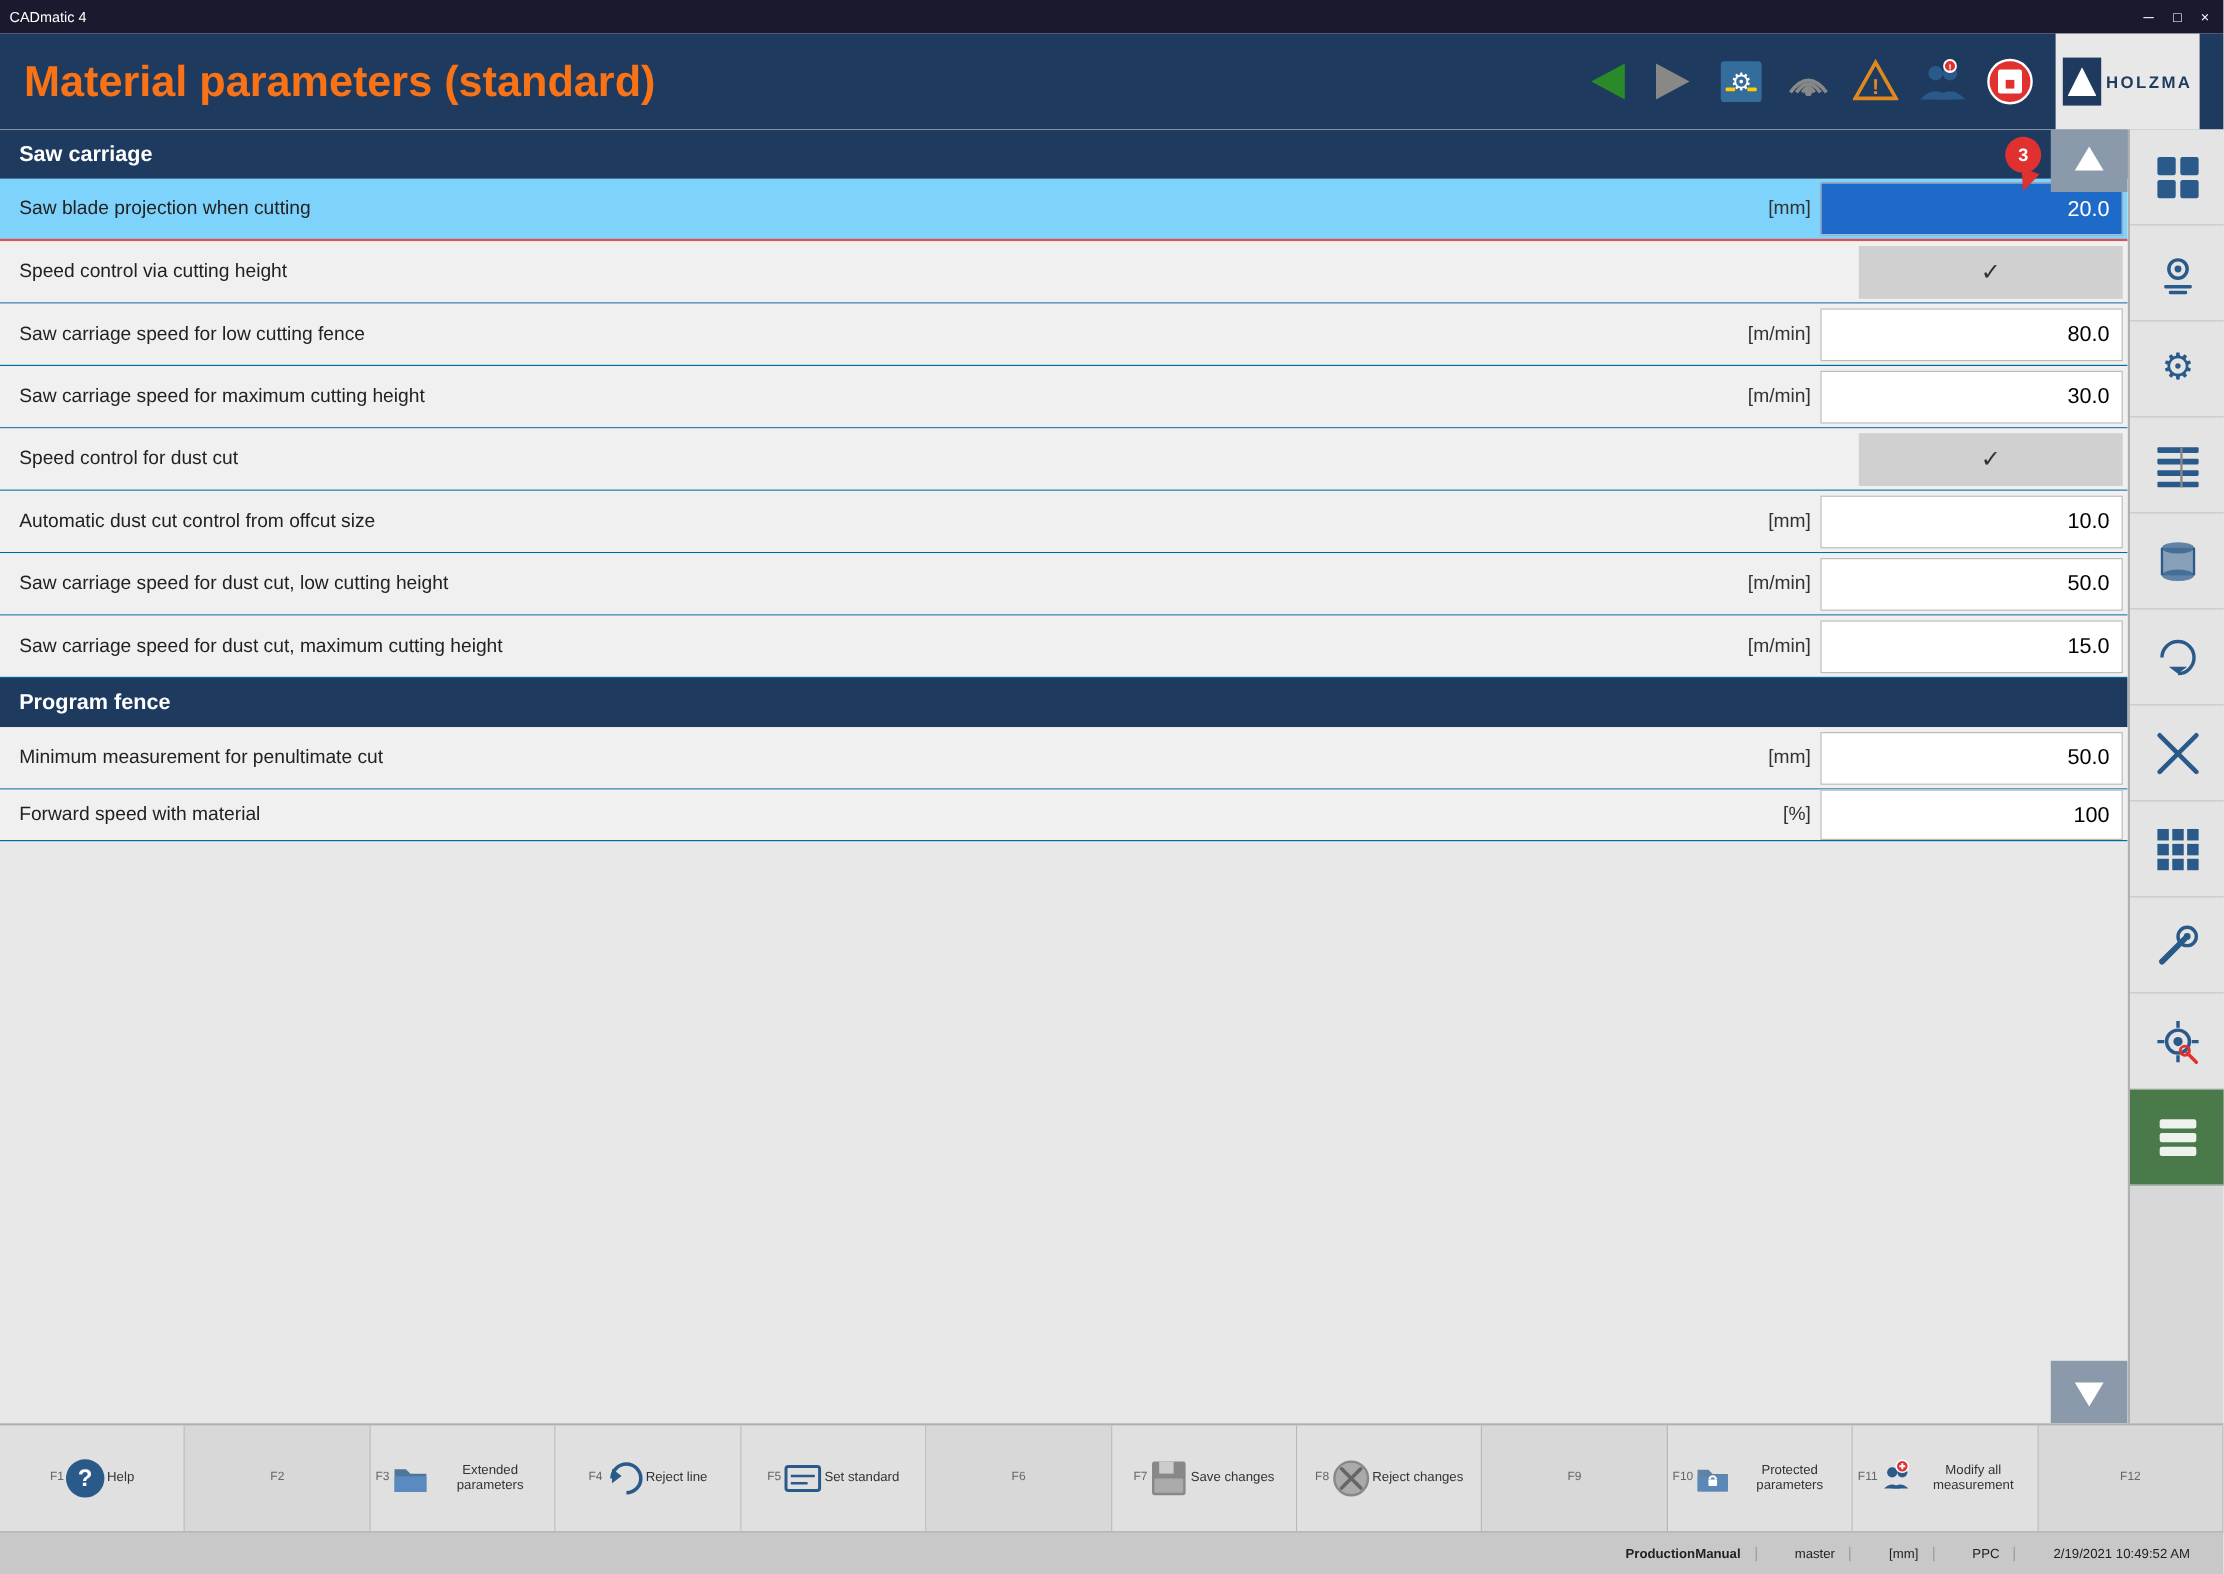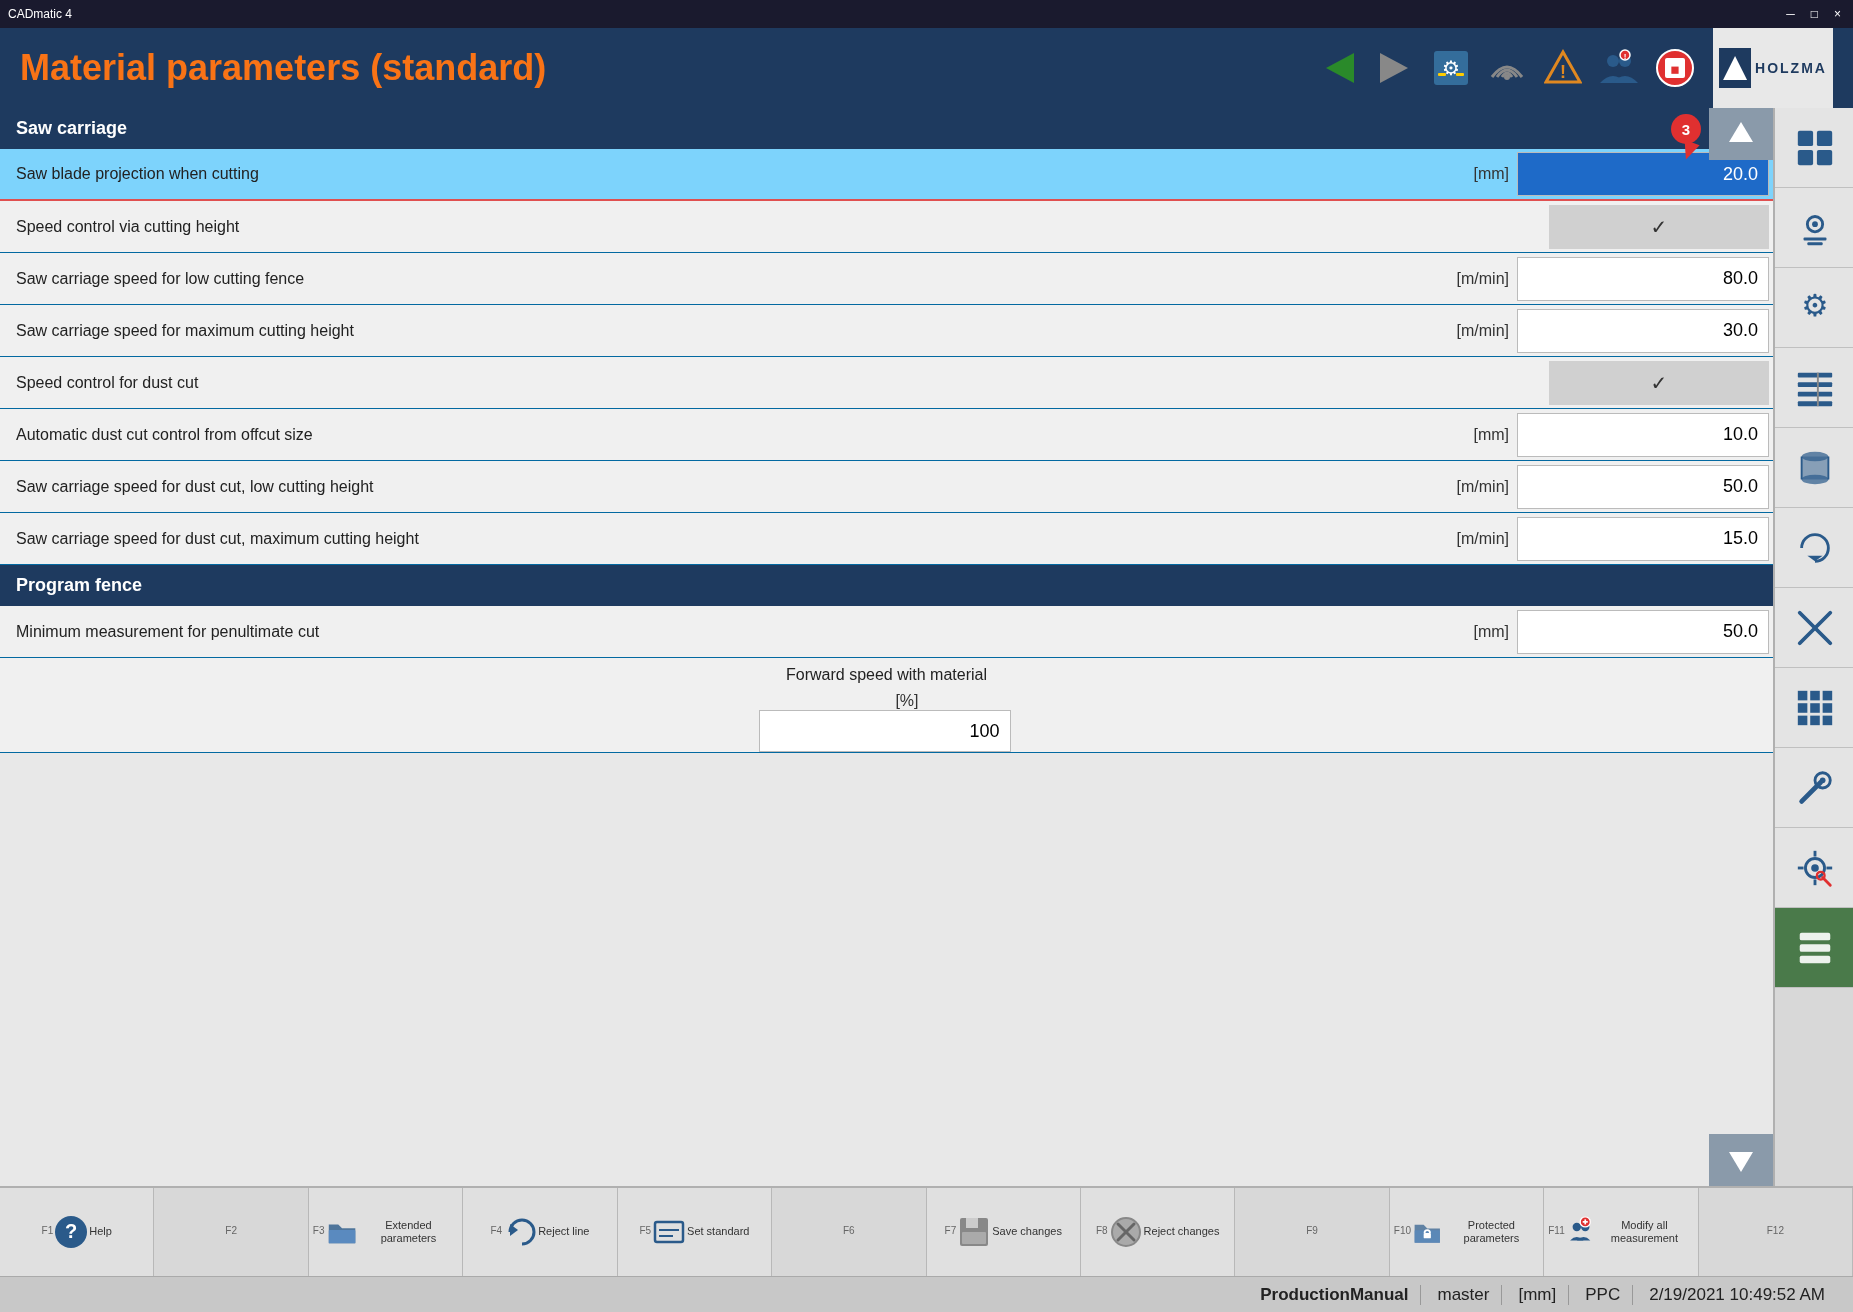--- a/index.html
+++ b/index.html
@@ -155,24 +155,24 @@
     }
     .fkey-item.empty { background: #d8d8d8; cursor: default; }
 
     
     .status-bar {
       background: #c8c8c8;
       height: 36px;
       display: flex;
       align-items: center;
       padding: 0 16px;
-      font-size: 17px;
+      font-size: 11px;
       color: #222;
       border-top: 1px solid #aaa;
-      gap: 4px;
+      gap: 20px;
     }
     .status-segment {
       padding: 0 12px;
       border-right: 1px solid #999;
     }
     .status-segment:last-child { border-right: none; }
     .rp-item {
       width: 80px;
       height: 80px;
       background: #e4e4e4;
@@ -360,21 +360,21 @@
     </div>
 
     <div class="param-row">
       <span class="param-label">Minimum measurement for penultimate cut</span>
       <span class="param-unit">[mm]</span>
       <div class="param-value">
         <span>50.0</span>
       </div>
     </div>
 
-    <div class="param-row" style="min-height:42px; overflow:hidden;flex-direction:column;">
+    <div class="param-row" style="min-height:42px; overflow:hidden;">
       <span class="param-label">Forward speed with material</span>
       <span class="param-unit">[%]</span>
       <div class="param-value" style="height:42px;">
         <span>100</span>
       </div>
     </div>
 
     <div style="position:absolute;top:0;right:0;background:#8a9aaa;width:64px;height:52px;display:flex;align-items:center;justify-content:center;cursor:pointer;">
       <svg width="32" height="32" viewBox="0 0 32 32">
         <polygon points="16,4 28,24 4,24" fill="#fff"></polygon>

